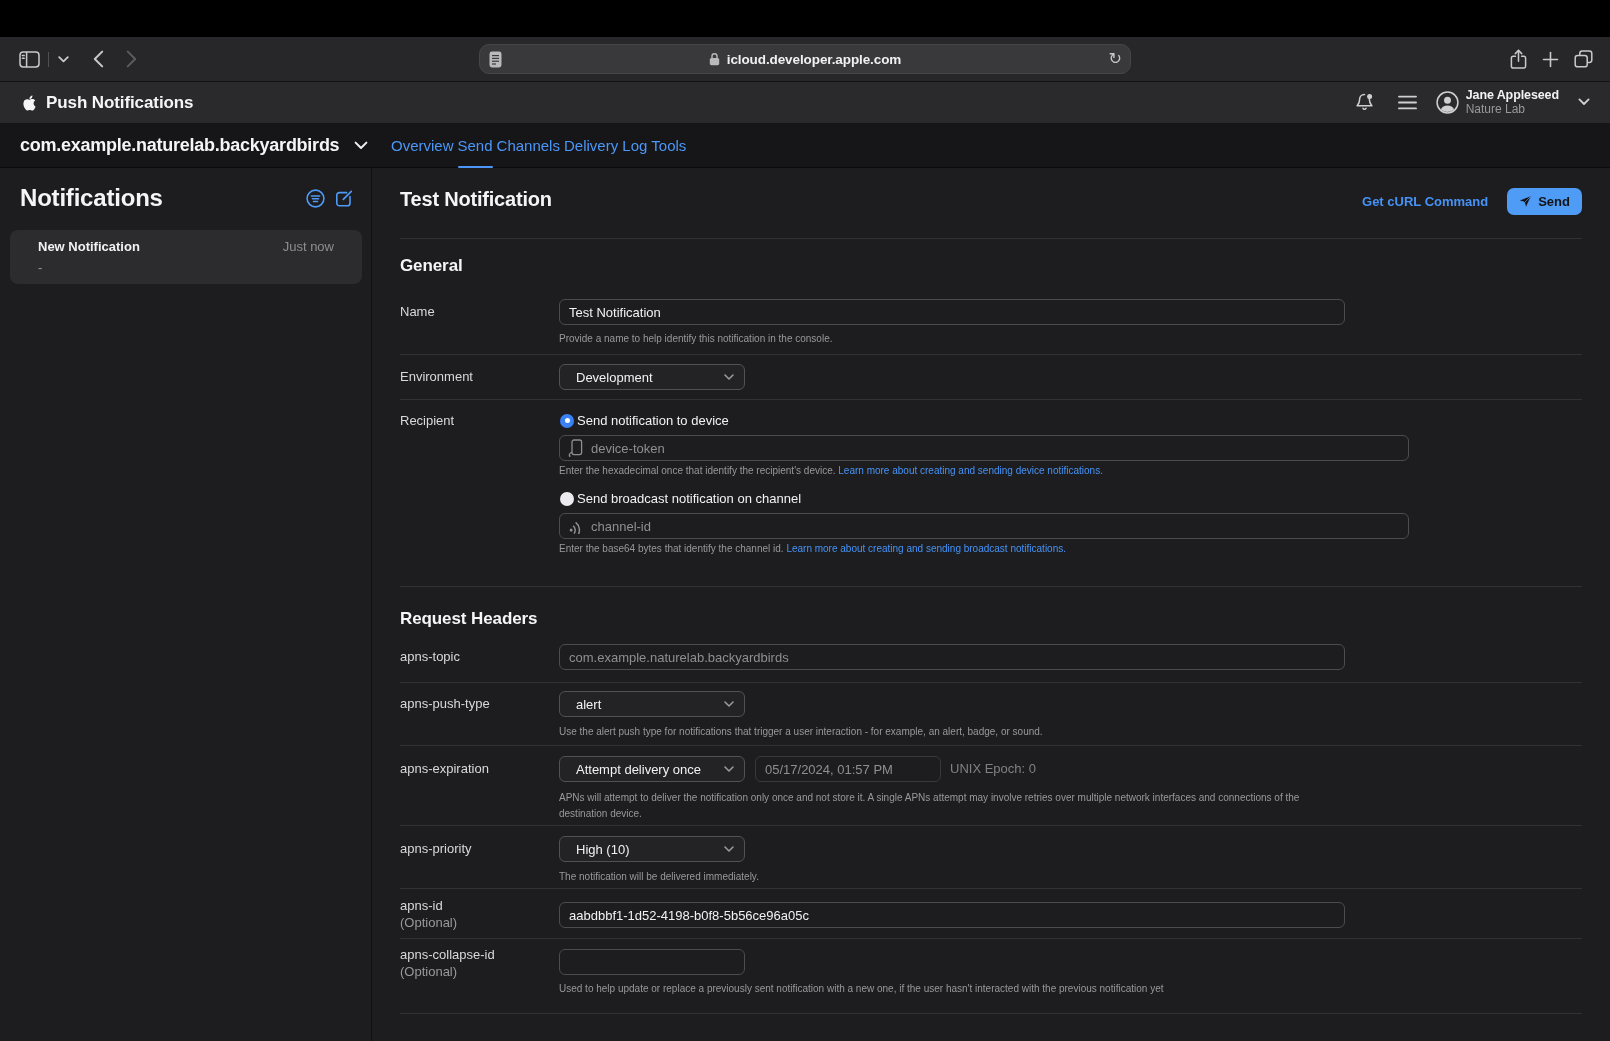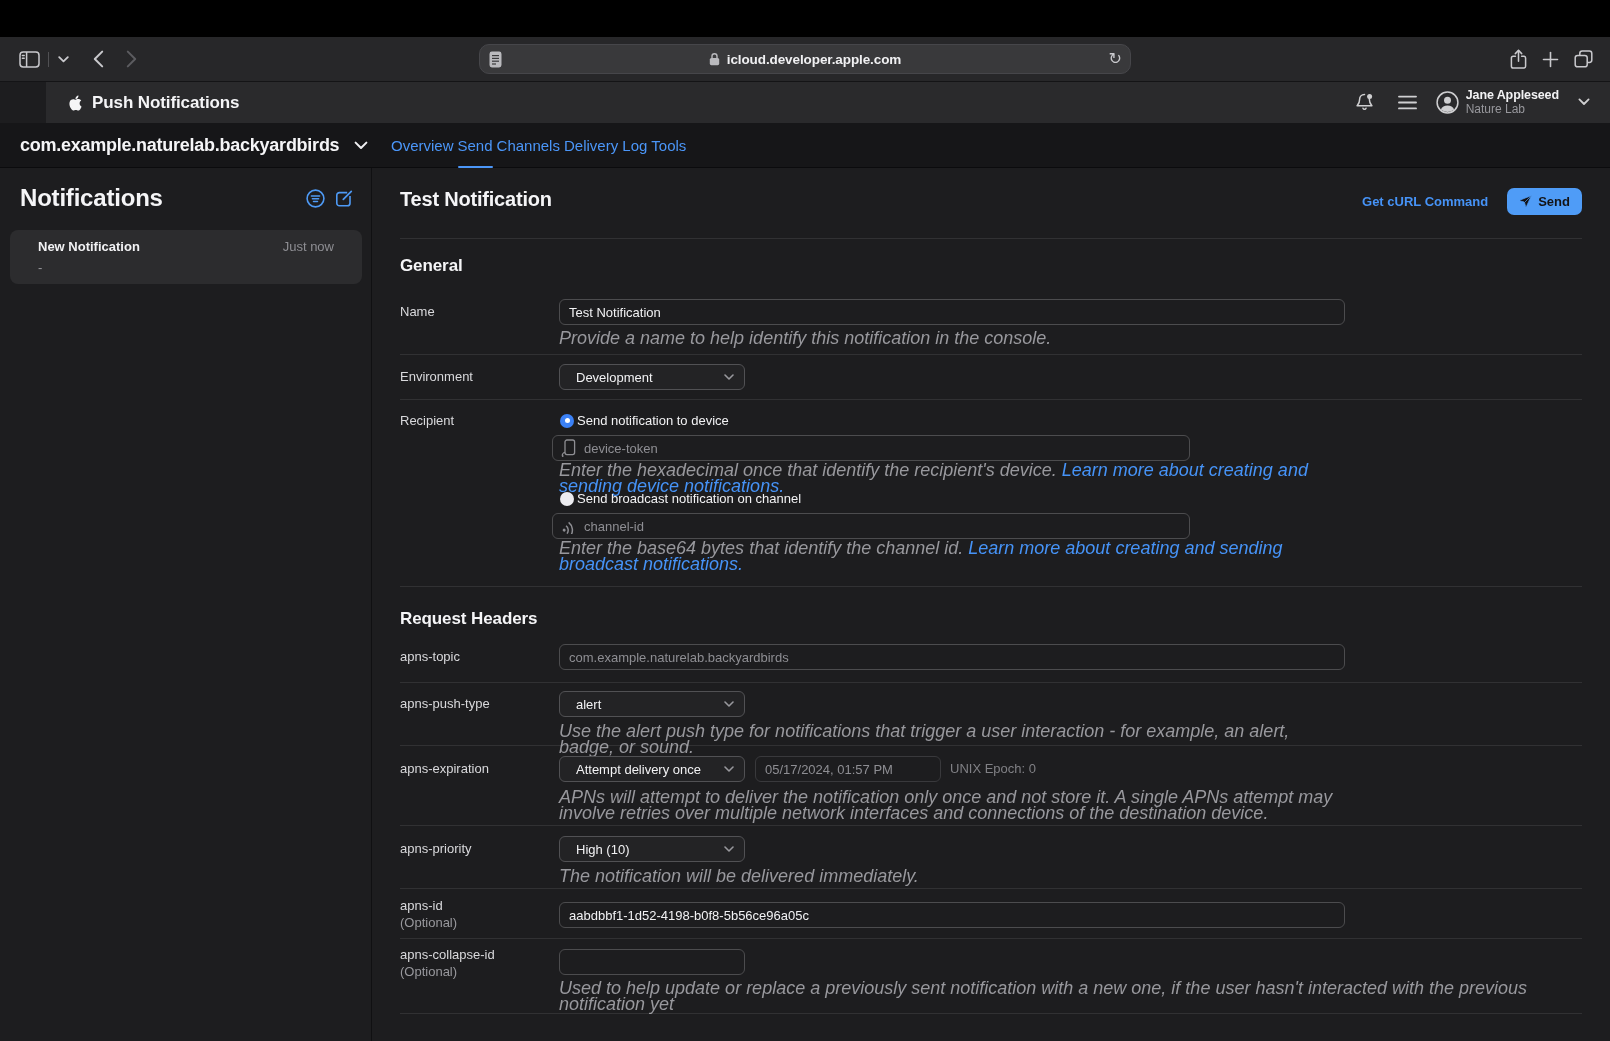--- a/index.html
+++ b/index.html
@@ -16,21 +16,21 @@
   .tb-divider { width:1px; height:15px; background:#505053; margin:0 9px 0 8px; }
   .dim { color:#5c5c60; }
   .url-field { position:absolute; left:479px; top:7px; width:652px; height:30px; border-radius:10px;
                background:#39393b; border:1px solid #46464a; display:flex; align-items:center; }
   .url-reader { position:absolute; left:9px; top:6px; }
   .url-center { position:absolute; left:0; right:0; top:0; bottom:0; display:flex; align-items:center; justify-content:center; gap:7px; }
   .url-text { color:#f0f0f2; font-size:13.5px; font-weight:600; letter-spacing:-0.1px; }
   .url-reload { position:absolute; right:8px; top:4px; color:#c9c9cd; font-family:"DejaVu Sans",sans-serif; font-size:16px; }
 
   
-  .app-header { position:absolute; top:82px; left:0; right:0; height:41px; background:#2a2a2c;margin-left:46px; }
+  .app-header { position:absolute; top:82px; left:0; right:0; height:41px; background:#2a2a2c; }
   .brand { position:absolute; left:22px; top:0; height:41px; display:flex; align-items:center; gap:9px; }
   .brand-title { color:#f5f5f7; font-size:17px; font-weight:600; letter-spacing:-0.1px; }
   .hdr-right { position:absolute; right:20px; top:0; height:41px; display:flex; align-items:center; }
   .acct { display:flex; align-items:center; gap:7px; margin-left:19px; }
   .acct-names { display:flex; flex-direction:column; line-height:1.15; }
   .acct-name { color:#f2f2f4; font-size:12.5px; font-weight:600; letter-spacing:-0.1px; }
   .acct-org { color:#98989d; font-size:12px; }
   .hdr-icon { color:#cfcfd1; display:flex; align-items:center; }
   .bell { margin-right:23px; }
   .burger { margin-right:0; }
@@ -57,28 +57,28 @@
   .main-title { position:absolute; left:28px; top:20px; color:#f5f5f7; font-size:20px; font-weight:700; letter-spacing:-0.2px; }
   .main-actions { position:absolute; right:28px; top:20px; height:27px; display:flex; align-items:center; gap:19px; }
   .curl-link { color:#4693f7; font-size:13px; font-weight:600; cursor:pointer; }
   .send-btn { display:flex; align-items:center; gap:6px; height:27px; padding:0 12px; border-radius:7px;
               background:#4f9cf7; border:none; color:#131315; font-size:13px; font-weight:700; cursor:pointer; font-family:inherit; }
 
   .sep { position:absolute; left:28px; right:28px; height:1px; background:rgba(255,255,255,0.09); }
   .sect-head { position:absolute; left:28px; color:#f5f5f7; font-size:17px; font-weight:700; letter-spacing:-0.1px; }
   .flabel { position:absolute; left:28px; color:#d9d9dc; font-size:13px; line-height:17px; }
   .flabel .opt { color:#98989d; }
-  .fhelp { position:absolute; left:187px; width:790px; color:#98989d; font-size:18px; line-height:15.5px;font-style:italic; }
+  .fhelp { position:absolute; left:187px; width:790px; color:#98989d; font-size:10px; line-height:15.5px; }
   .fhelp a { color:#4693f7; text-decoration:none; cursor:pointer; }
 
   .text-input { position:absolute; height:26px; background:transparent; border:1px solid #4c4c4e; border-radius:6px;
                 color:#f2f2f4; font-size:13px; padding:0 9px; outline:none; font-family:inherit; }
   .text-input::placeholder { color:#8e8e93; opacity:1; }
   .wide { left:187px; width:786px; }
-  .input-wrap { position:absolute; left:180px; width:638px; height:26px; }
+  .input-wrap { position:absolute; left:187px; width:850px; height:26px; }
   .input-wrap .text-input { position:absolute; left:0; top:0; width:100%; height:100%; padding-left:31px; }
   .input-wrap .in-icon { position:absolute; left:9px; top:4px; color:#8e8e93; pointer-events:none; }
   .select { position:absolute; left:187px; width:186px; height:26px; border:1px solid #515154; border-radius:6px;
             background:#232325; color:#f2f2f4; font-size:13px; display:flex; align-items:center; padding:0 16px; cursor:pointer; }
   .select .sel-chev { position:absolute; right:10px; top:0; height:24px; display:flex; align-items:center; color:#98989d; }
   .date-input { left:383px; width:186px; border-color:#39393c; color:#8e8e93; }
   .epoch { position:absolute; left:578px; color:#808085; font-size:13px; line-height:17px; }
 
   .radio-row { position:absolute; display:flex; align-items:center; gap:3px; }
   .radio { width:14px; height:14px; border-radius:50%; position:relative; flex:none; cursor:pointer; }

